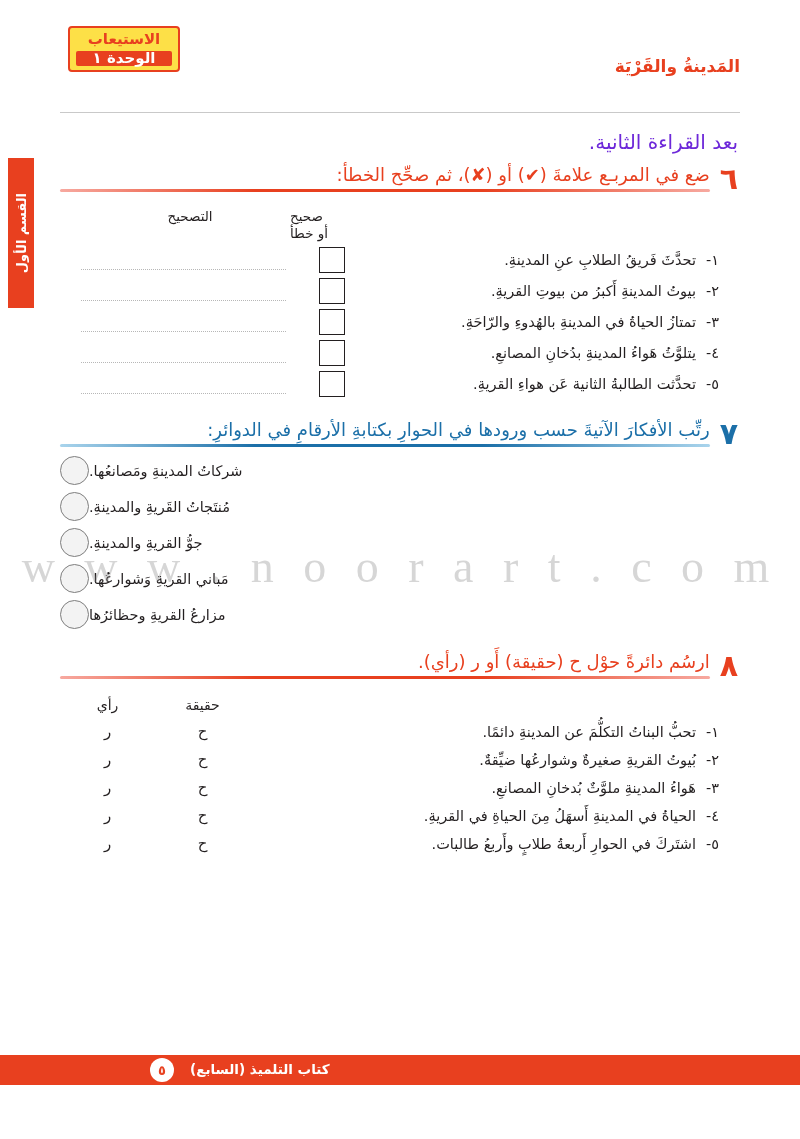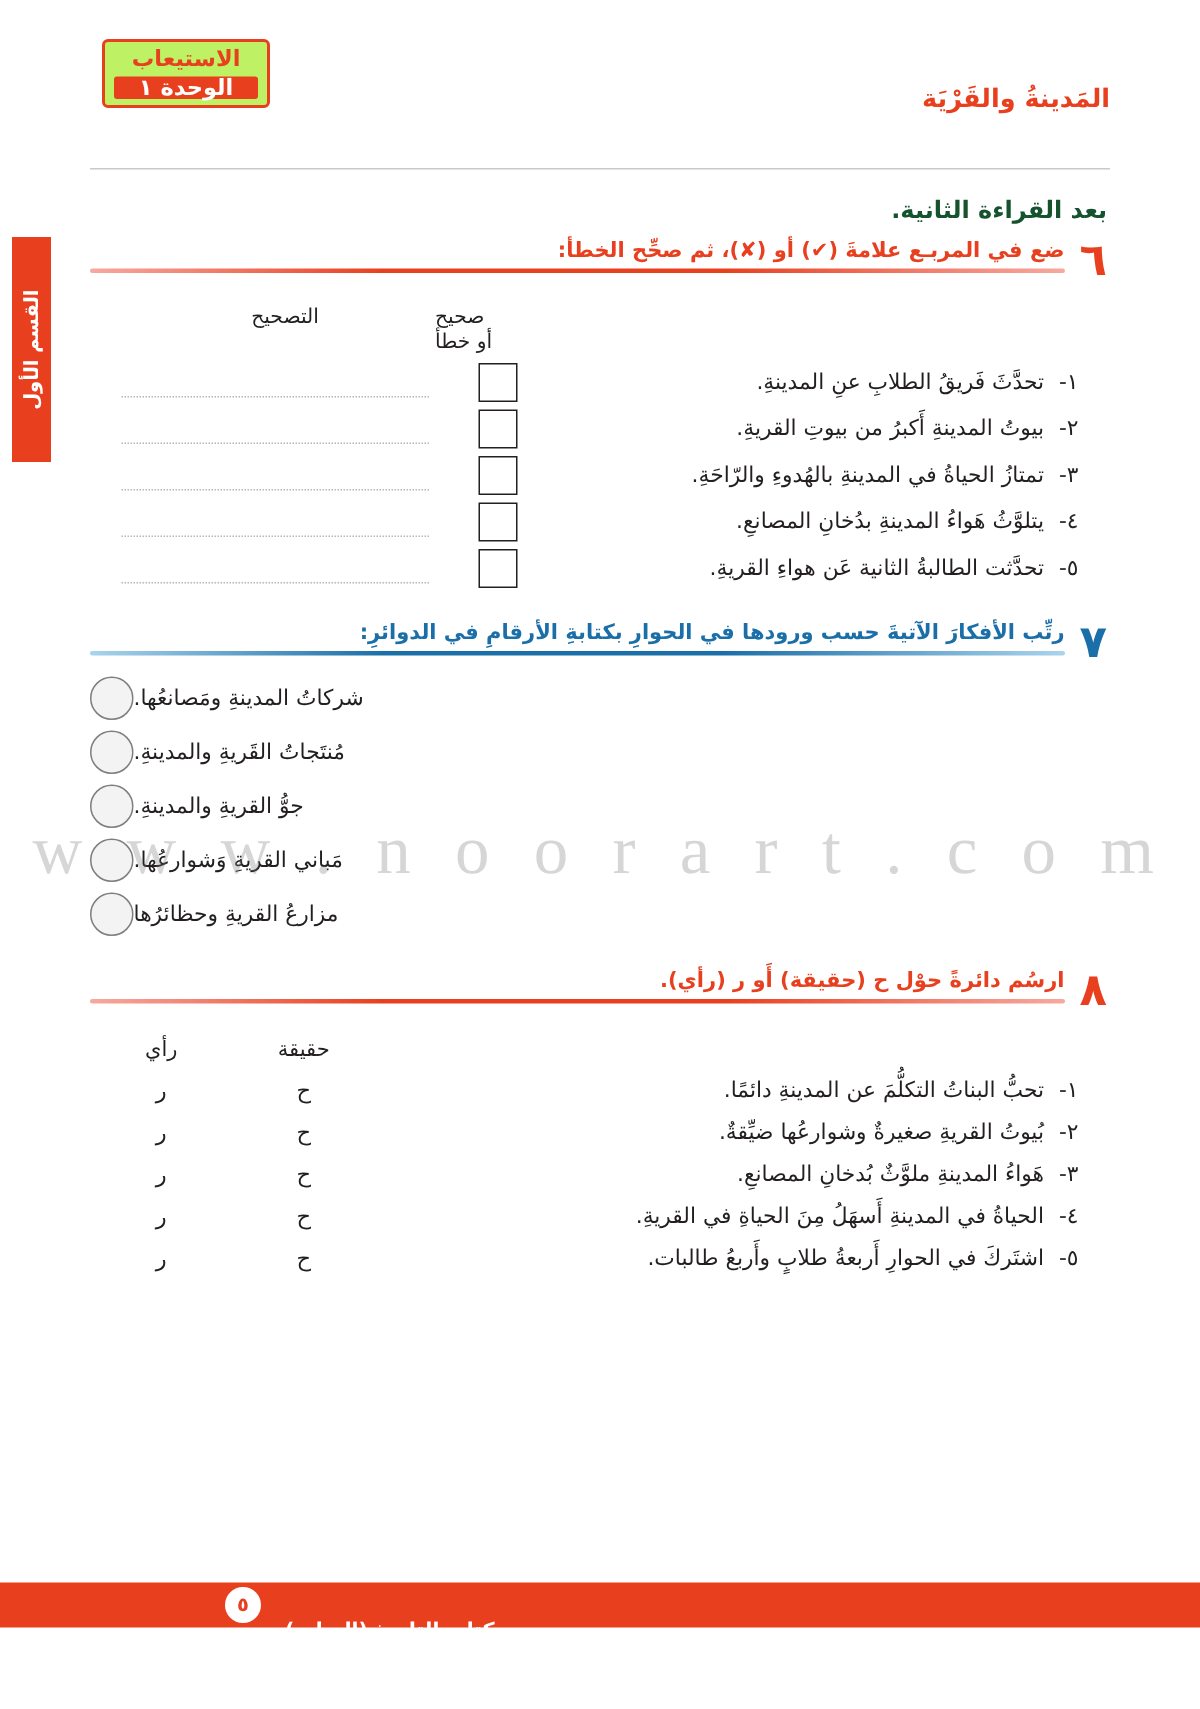--- a/index.html
+++ b/index.html
@@ -52,21 +52,21 @@
   }
   .unit-badge {
     position: absolute;
     left: 8px;
     top: 4px;
     width: 108px;
     border: 2px solid #e8401f;
     border-radius: 4px;
     text-align: center;
     padding: 2px 0 0 0;
-    background: #bef264;
+    background: #fde047;
   }
   .unit-badge .title {
     color: #e8401f;
     font-size: 15px;
     font-weight: bold;
     line-height: 19px;
   }
   .unit-badge .sub {
     background: #e8401f;
     color: #fff;
@@ -96,23 +96,23 @@
   
   .content {
     position: absolute;
     top: 122px;
     right: 60px;
     left: 60px;
     text-align: right;
     color: #231f20;
   }
   .section-lead {
-    color: #14532d;
-    font-size: 16px;
-    font-weight: bold;
+    color: #6d28d9;
+    font-size: 20px;
+    font-weight: normal;
     margin: 8px 2px 6px 0;
   }
 
   
   .ex-head {
     display: flex;
     align-items: stretch;
     margin-top: 10px;
     position: relative;
   }
@@ -124,22 +124,22 @@
     color: #e8401f;
   }
   .ex-num.blue { color: #1b6fa8; }
   .ex-text-wrap {
     flex: 1;
     display: flex;
     flex-direction: column;
     justify-content: flex-start;
   }
   .ex-text {
-    font-size: 14px;
-    font-weight: bold;
+    font-size: 18px;
+    font-weight: normal;
     padding-bottom: 4px;
   }
   .ex-text.red { color: #e8401f; }
   .ex-text.blue { color: #1b6fa8; }
   .ex-underline {
     height: 3px;
     border-radius: 2px;
   }
   .ex-underline.red {
     background: linear-gradient(to left, #f7a9a0, #e8401f 35%, #e8401f 70%, #f7a9a0);
@@ -287,21 +287,21 @@
     color: #e8401f;
     font-size: 13px;
     font-weight: bold;
     display: flex;
     align-items: center;
     justify-content: center;
   }
   .footer-text {
     position: absolute;
     left: 190px;
-    top: 24px;
+    top: 6px;
     color: #fff;
     font-size: 13.5px;
     font-weight: bold;
   }
 
   
   .watermark {
     position: absolute;
     top: 540px;
     left: 0;

